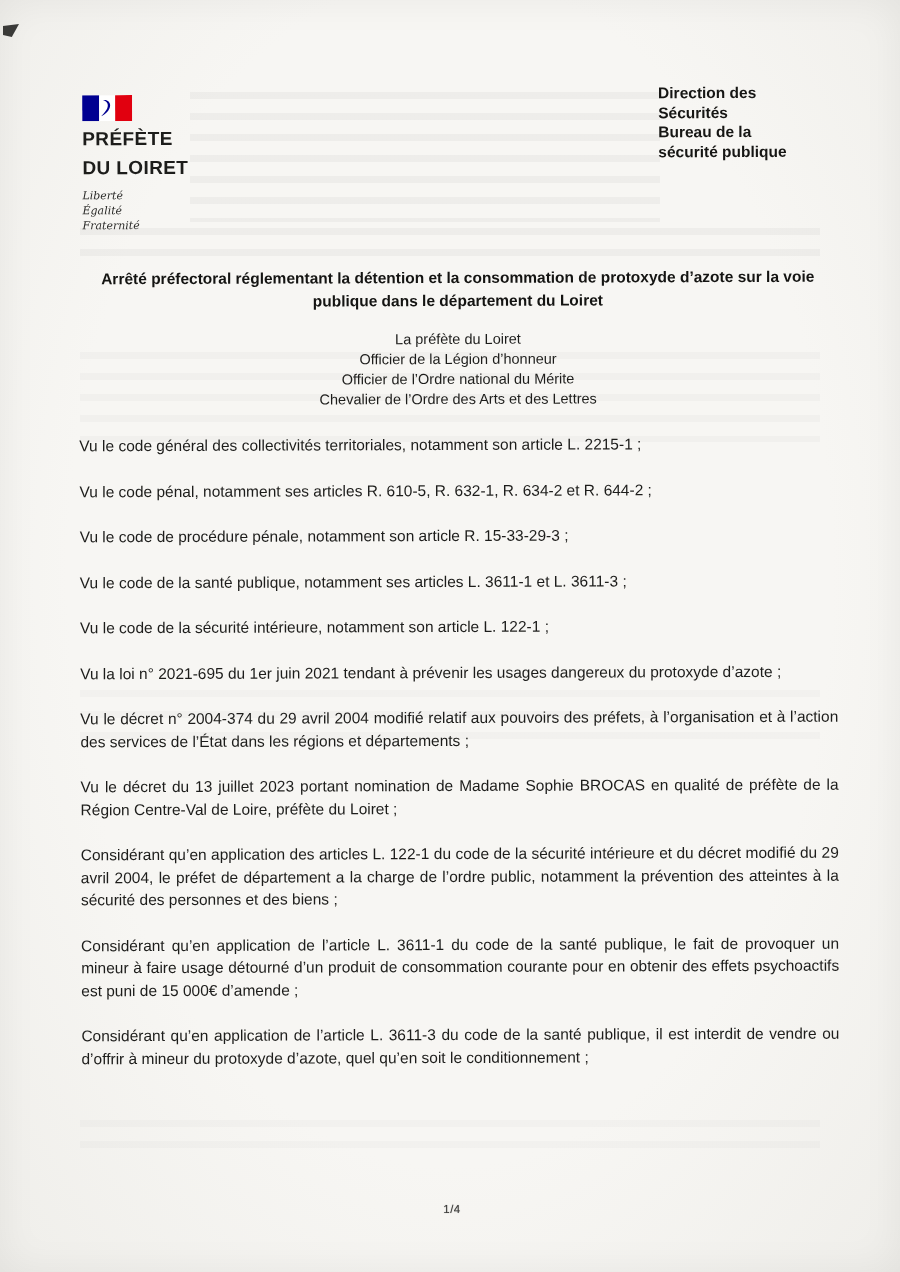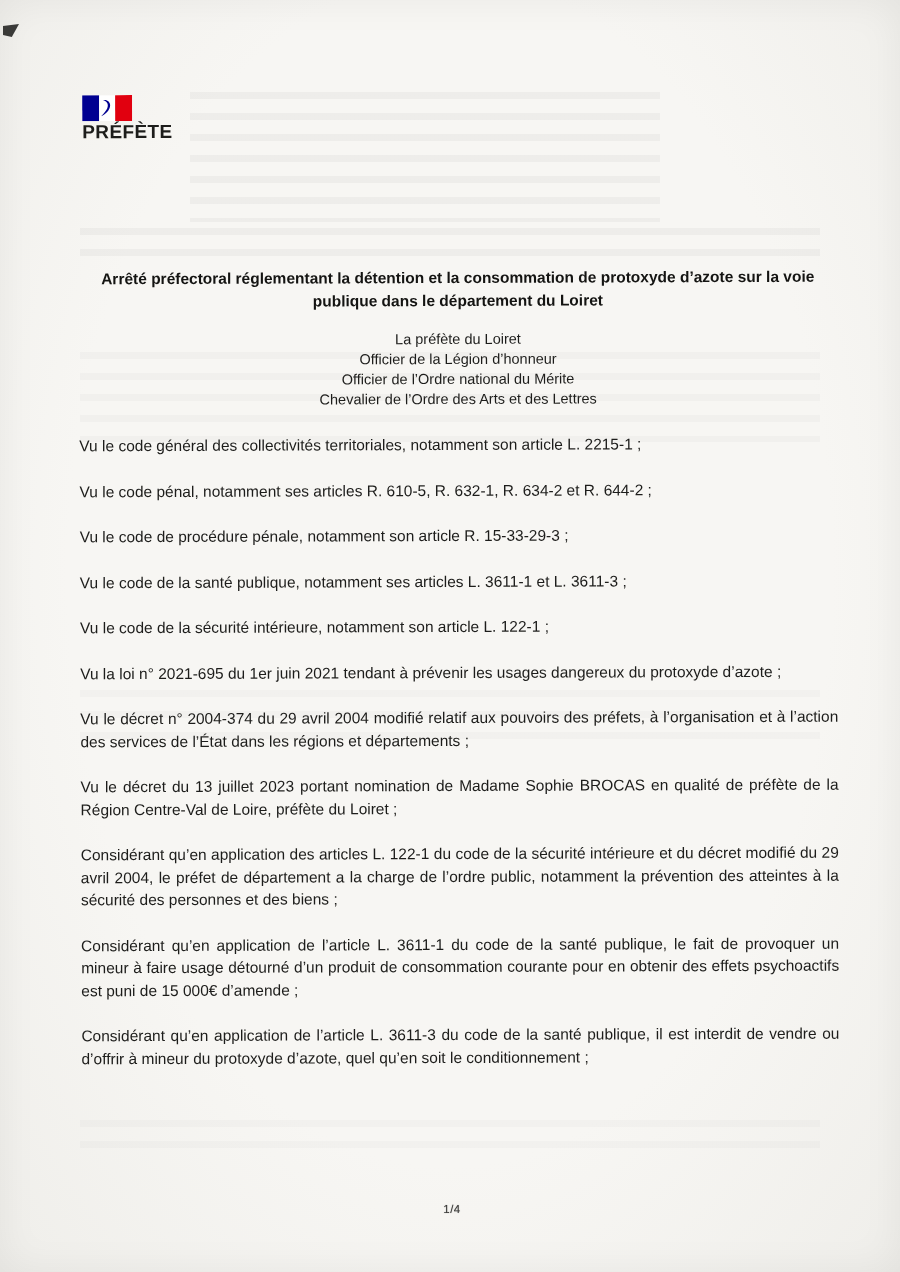--- a/index.html
+++ b/index.html
@@ -38,21 +38,21 @@
   }
   .ghost-a { left: 190px; top: 92px;  width: 470px; height: 130px; }
   .ghost-b { left: 80px;  top: 228px; width: 740px; height: 34px;  }
   .ghost-c { left: 80px;  top: 352px; width: 740px; height: 90px;  opacity: .7; }
   .ghost-d { left: 80px;  top: 690px; width: 740px; height: 60px;  opacity: .6; }
   .ghost-e { left: 80px;  top: 1120px;width: 740px; height: 40px;  opacity: .6; }
 
   
   .logo-block { position: absolute; left: 84px; top: 94px; width: 220px; }
   .flag { display: block; width: 50px; height: 26px; }
-  .ministry { font-weight: 700; font-size: 19px; letter-spacing: 0.4px; line-height: 22px; margin-top: 0; }
+  .ministry { font-weight: 700; font-size: 19px; letter-spacing: 0.4px; line-height: 22px; margin-top: 7px; }
   .motto { margin-top: 9px; font-family: "DejaVu Serif", serif; font-style: italic; font-size: 11px; line-height: 15px; color: #2a2a28; }
 
   
   .header-right {
     position: absolute; left: 660px; top: 84px; width: 190px;
     font-weight: 700; font-size: 15.5px; line-height: 19.5px; color: #161614;
   }
 
   
   .doc-body { position: absolute; top: 266px; left: 80px; right: 62px; }
@@ -90,22 +90,34 @@
   <div class="tilt">
 
     <div class="logo-block">
       <svg class="flag" viewBox="0 0 50 26" aria-hidden="true">
         <rect x="0" y="0" width="17" height="26" fill="#000091"></rect>
         <rect x="17" y="0" width="16" height="26" fill="#ffffff"></rect>
         <rect x="33" y="0" width="17" height="26" fill="#e1000f"></rect>
         <path d="M21 5 C26 6, 27 11, 24 15 C22 18, 20 20, 19 21 C23 19, 28 15, 28 10 C28 7, 25 4, 21 5 Z" fill="#000091"></path>
       </svg>
       <div class="ministry">PRÉFÈTE</div>
+      <div class="ministry">DU LOIRET</div>
+      <div class="motto">
+        <div>Liberté</div>
+        <div>Égalité</div>
+        <div>Fraternité</div>
+      </div>
     </div>
 
+    <div class="header-right">
+      <div>Direction des</div>
+      <div>Sécurités</div>
+      <div>Bureau de la</div>
+      <div>sécurité publique</div>
+    </div>
 
     <div class="doc-body">
       <div class="doc-title">Arrêté préfectoral réglementant la détention et la consommation de protoxyde d’azote sur la voie publique dans le département du Loiret</div>
 
       <div class="authority">
         <div>La préfète du Loiret</div>
         <div>Officier de la Légion d’honneur</div>
         <div>Officier de l’Ordre national du Mérite</div>
         <div>Chevalier de l’Ordre des Arts et des Lettres</div>
       </div>

